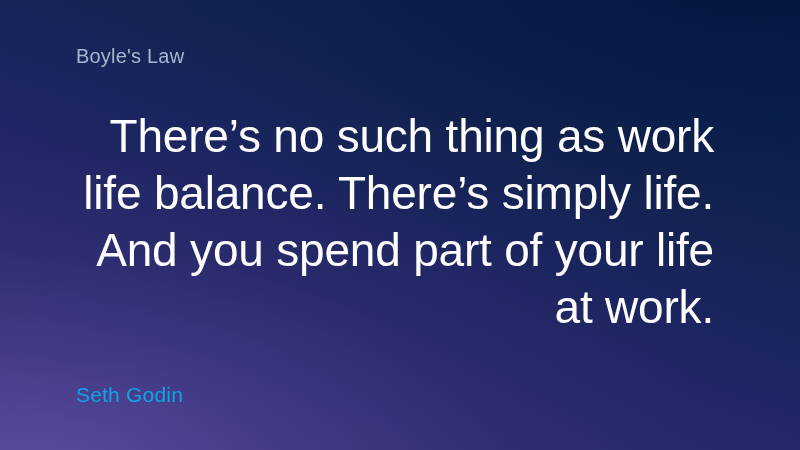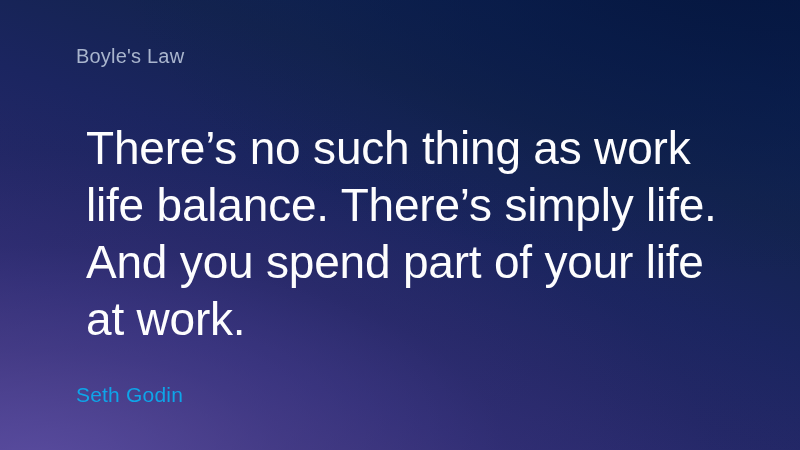--- a/index.html
+++ b/index.html
@@ -55,40 +55,41 @@
         rgba(7, 25, 68, 0.55) 34%,
         rgba(10, 30, 74, 0.18) 60%,
         rgba(12, 32, 80, 0) 82%);
   }
 
   .content {
     position: absolute;
     inset: 0;
     padding: 11px 76px;
     box-sizing: border-box;
+    text-align: right;
   }
 
   .source-label {
     position: absolute;
     left: 76px;
     top: 43px;
     font-size: 20px;
     line-height: 26px;
     font-weight: 400;
     letter-spacing: 0.2px;
     color: #a9b5cd;
     white-space: nowrap;
   }
 
   .quote-text {
     position: absolute;
     left: 74px;
     top: 108px;
     width: 640px;
-    margin: 12px;
+    margin: 0;
     font-size: 46px;
     line-height: 57px;
     font-weight: 400;
     letter-spacing: -0.2px;
     color: #fdfdfe;
   }
 
   .attribution {
     position: absolute;
     left: 76px;

